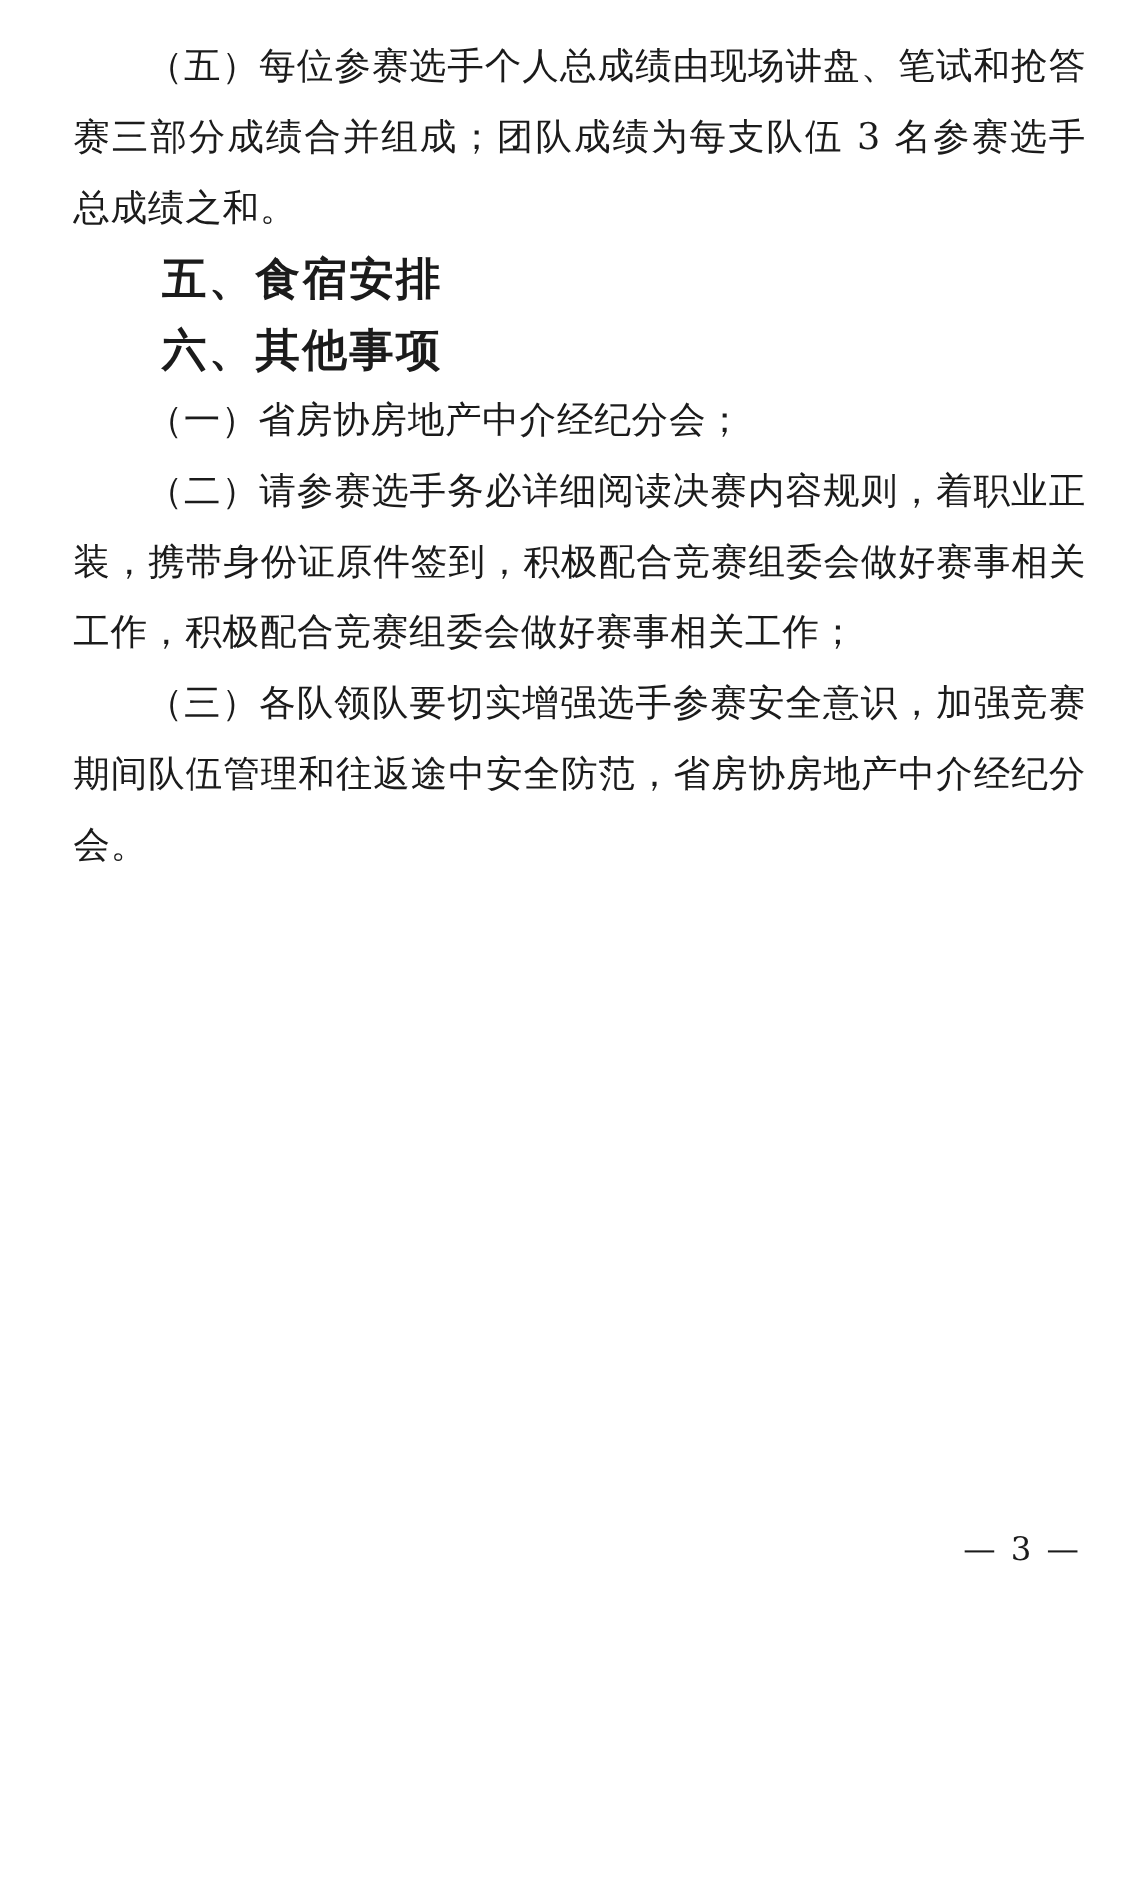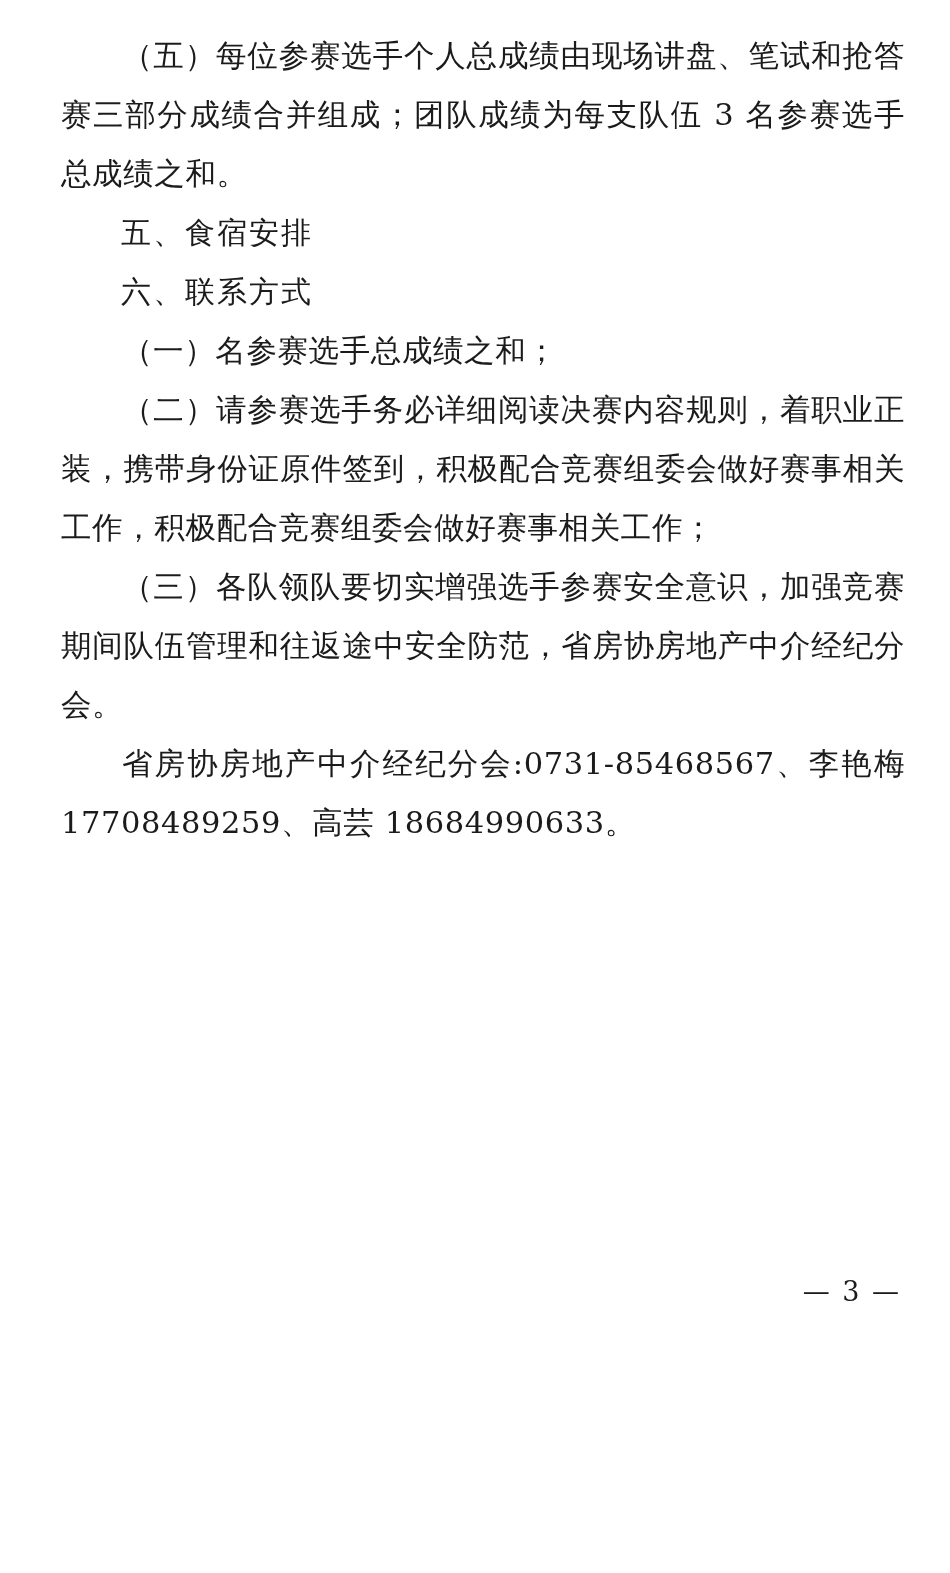--- a/index.html
+++ b/index.html
@@ -33,23 +33,23 @@
   p {
     margin: 0;
     padding: 0;
   }
   .para {
     text-indent: 2em;
   }
   .heading {
     text-indent: 2em;
     font-family: "DejaVu Sans", "Liberation Sans", sans-serif;
-    font-weight: normal;
+    font-weight: bold;
     letter-spacing: 2px;
-    font-size: 30px;
+    font-size: 37px;
   }
   .footer {
     position: absolute;
     right: 62px;
     bottom: 42px;
     font-size: 27px;
     font-family: "DejaVu Serif", "Liberation Serif", serif;
     letter-spacing: 2px;
     color: #1b1b1b;
   }
@@ -58,27 +58,26 @@
 <body>
 
 <div class="page">
   <div class="doc-body">
 
     <p class="para">（五）每位参赛选手个人总成绩由现场讲盘、笔试和抢答赛三部分成绩合并组成；团队成绩为每支队伍 3 名参赛选手总成绩之和。</p>
 
     <p class="heading">五、食宿安排</p>
 
 
-    <p class="heading">六、联系方式</p>
+    <p class="heading">六、其他事项</p>
 
-    <p class="para">（一）名参赛选手总成绩之和；</p>
+    <p class="para">（一）省房协房地产中介经纪分会；</p>
 
     <p class="para">（二）请参赛选手务必详细阅读决赛内容规则，着职业正装，携带身份证原件签到，积极配合竞赛组委会做好赛事相关工作，积极配合竞赛组委会做好赛事相关工作；</p>
 
     <p class="para">（三）各队领队要切实增强选手参赛安全意识，加强竞赛期间队伍管理和往返途中安全防范，省房协房地产中介经纪分会。</p>
 
 
-    <p class="para">省房协房地产中介经纪分会:0731-85468567、李艳梅 17708489259、高芸 18684990633。</p>
 
   </div>
 
   <div class="footer">— 3 —</div>
 </div>
 
 </body></html>

